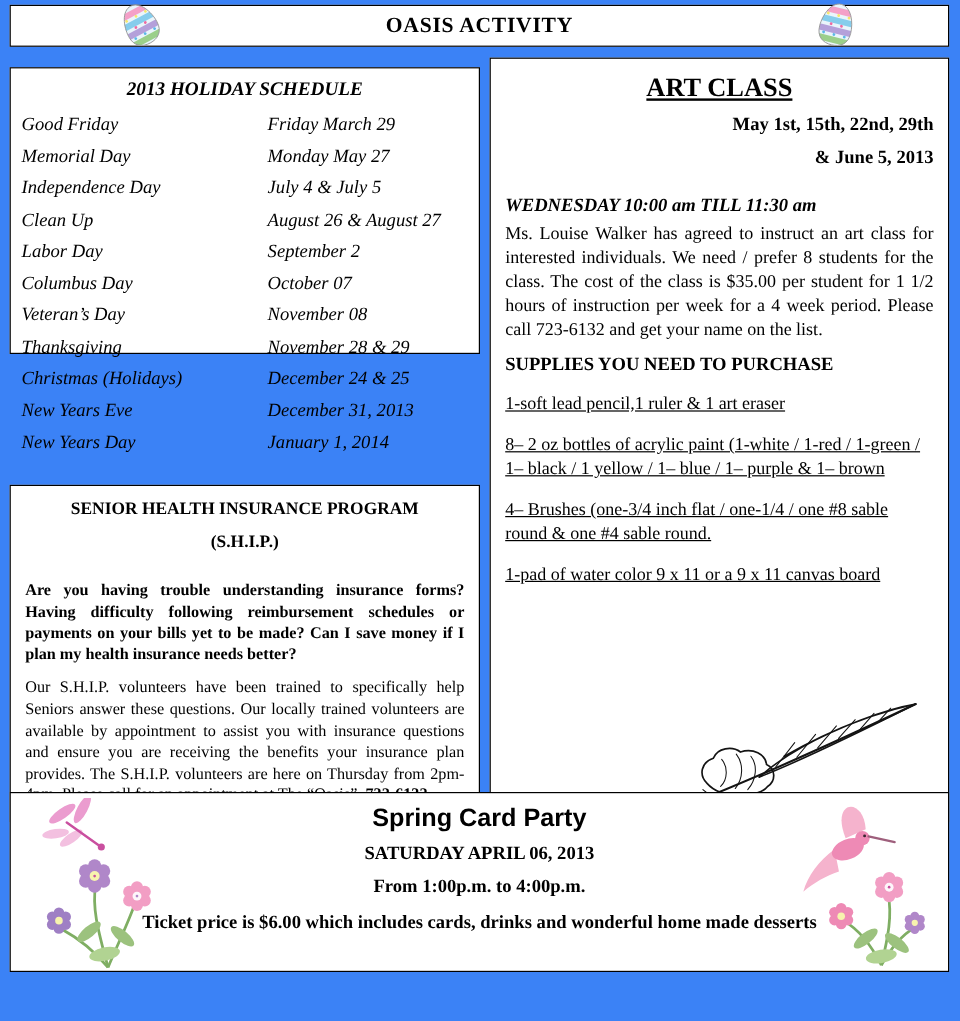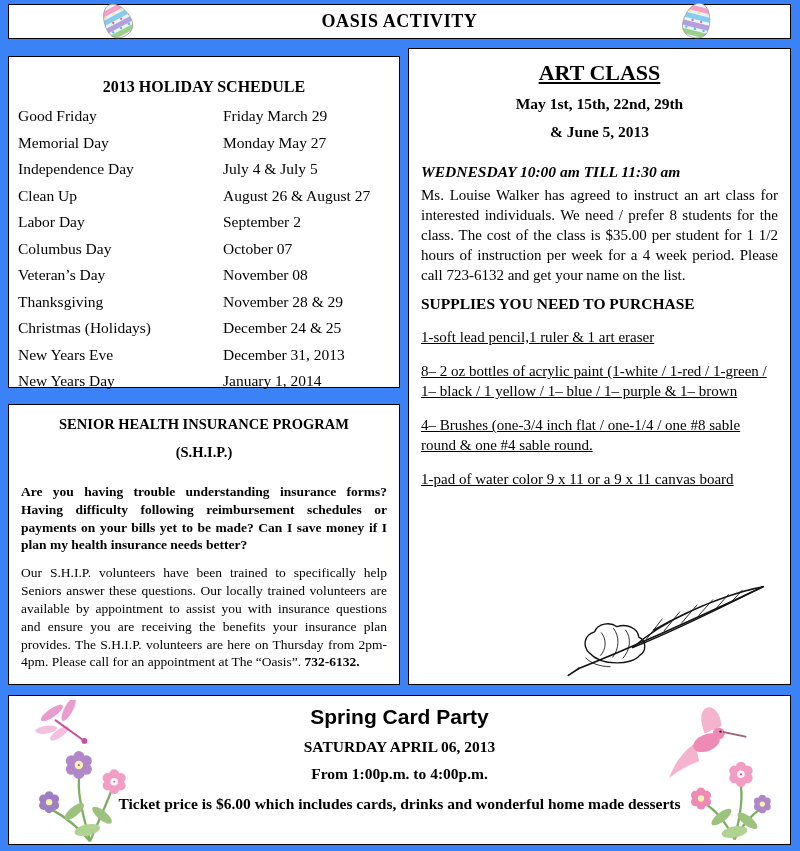--- a/index.html
+++ b/index.html
@@ -13,47 +13,47 @@
   .box { position: absolute; border: 1px solid #000; background: #fff; }
 
   
   .header-box { left: 8px; top: 4px; width: 783px; height: 35px; display: flex; align-items: center; justify-content: center; }
   .header-title { font-weight: bold; font-size: 18px; letter-spacing: .6px; }
   .egg { position: absolute; top: 2px; width: 30px; height: 37px; }
   .egg-left { left: 102px; transform: rotate(-28deg); }
   .egg-right { left: 682px; transform: rotate(14deg); }
 
   
-  .holiday-box { left: 8px; top: 56px; width: 392px; height: 332px; padding: 16px 6px; }
+  .holiday-box { left: 8px; top: 56px; width: 392px; height: 239px; padding: 4px 6px; font-style: italic; }
   .holiday-title { text-align: center; font-weight: bold; font-size: 16px; margin: 5px 0 7px; }
   .holiday-row { display: flex; font-size: 15.5px; line-height: 26.5px; }
   .holiday-name { width: 208px; padding-left: 3px; }
   .holiday-date { flex: 1; }
 
   
   .ship-box { left: 8px; top: 404px; width: 392px; height: 281px; padding: 8px 12px; }
   .ship-title { text-align: center; font-weight: bold; font-size: 14.5px; margin: 3px 0 11px; }
   .ship-subtitle { text-align: center; font-weight: bold; font-size: 14.5px; margin: 0 0 22px; }
   .ship-questions { font-weight: bold; font-size: 13.5px; text-align: justify; line-height: 1.32; margin: 16px 0 10px; }
   .ship-body { font-size: 13.5px; text-align: justify; line-height: 1.32; margin: 0; }
   .ship-phone { font-weight: bold; }
 
   
   .art-box { left: 408px; top: 48px; width: 383px; height: 637px; padding: 8px 12px; }
   .art-title { text-align: center; font-weight: bold; font-size: 22px; margin: 3px 0 9px; text-decoration: underline; }
-  .art-dates { text-align: center; font-weight: bold; font-size: 15.5px; margin: 0 0 10px; }
+  .art-dates { text-align: right; font-weight: bold; font-size: 15.5px; margin: 0 0 10px; }
   .art-time { font-weight: bold; font-size: 15.5px; margin: 22px 0 5px; font-style: italic; }
   .art-desc { font-size: 15px; text-align: justify; line-height: 1.33; margin: 0 0 9px; }
   .supplies-title { font-weight: bold; font-size: 15.5px; margin: 0 0 9px; }
   .supply-item { font-size: 15px; line-height: 1.3; margin: 15px 0 14px; text-decoration: underline; }
   .art-note { font-weight: bold; font-size: 19px; line-height: 1.25; margin: 8px 0 0; }
   .quill { position: absolute; right: 12px; bottom: 6px; width: 228px; height: 100px; }
 
   
-  .party-box { left: 8px; top: 695px; width: 783px; height: 150px; text-align: center; padding-top: 9px; }
+  .party-box { left: 8px; top: 660px; width: 783px; height: 150px; text-align: center; padding-top: 9px; }
   .party-title { font-family: "Liberation Sans", sans-serif; font-weight: bold; font-size: 21px; margin: 0 0 9px; }
   .party-date { font-weight: bold; font-size: 15.5px; margin: 0 0 9px; }
   .party-time { font-weight: bold; font-size: 15.5px; margin: 0 0 11px; }
   .party-details { font-weight: bold; font-size: 15.5px; line-height: 1.35; margin: 0 auto; max-width: 585px; }
   .party-art-left { position: absolute; left: 6px; top: 4px; width: 150px; height: 144px; }
   .party-art-right { position: absolute; right: 6px; top: 4px; width: 140px; height: 144px; }
 </style>
 </head>
 <body>
 

